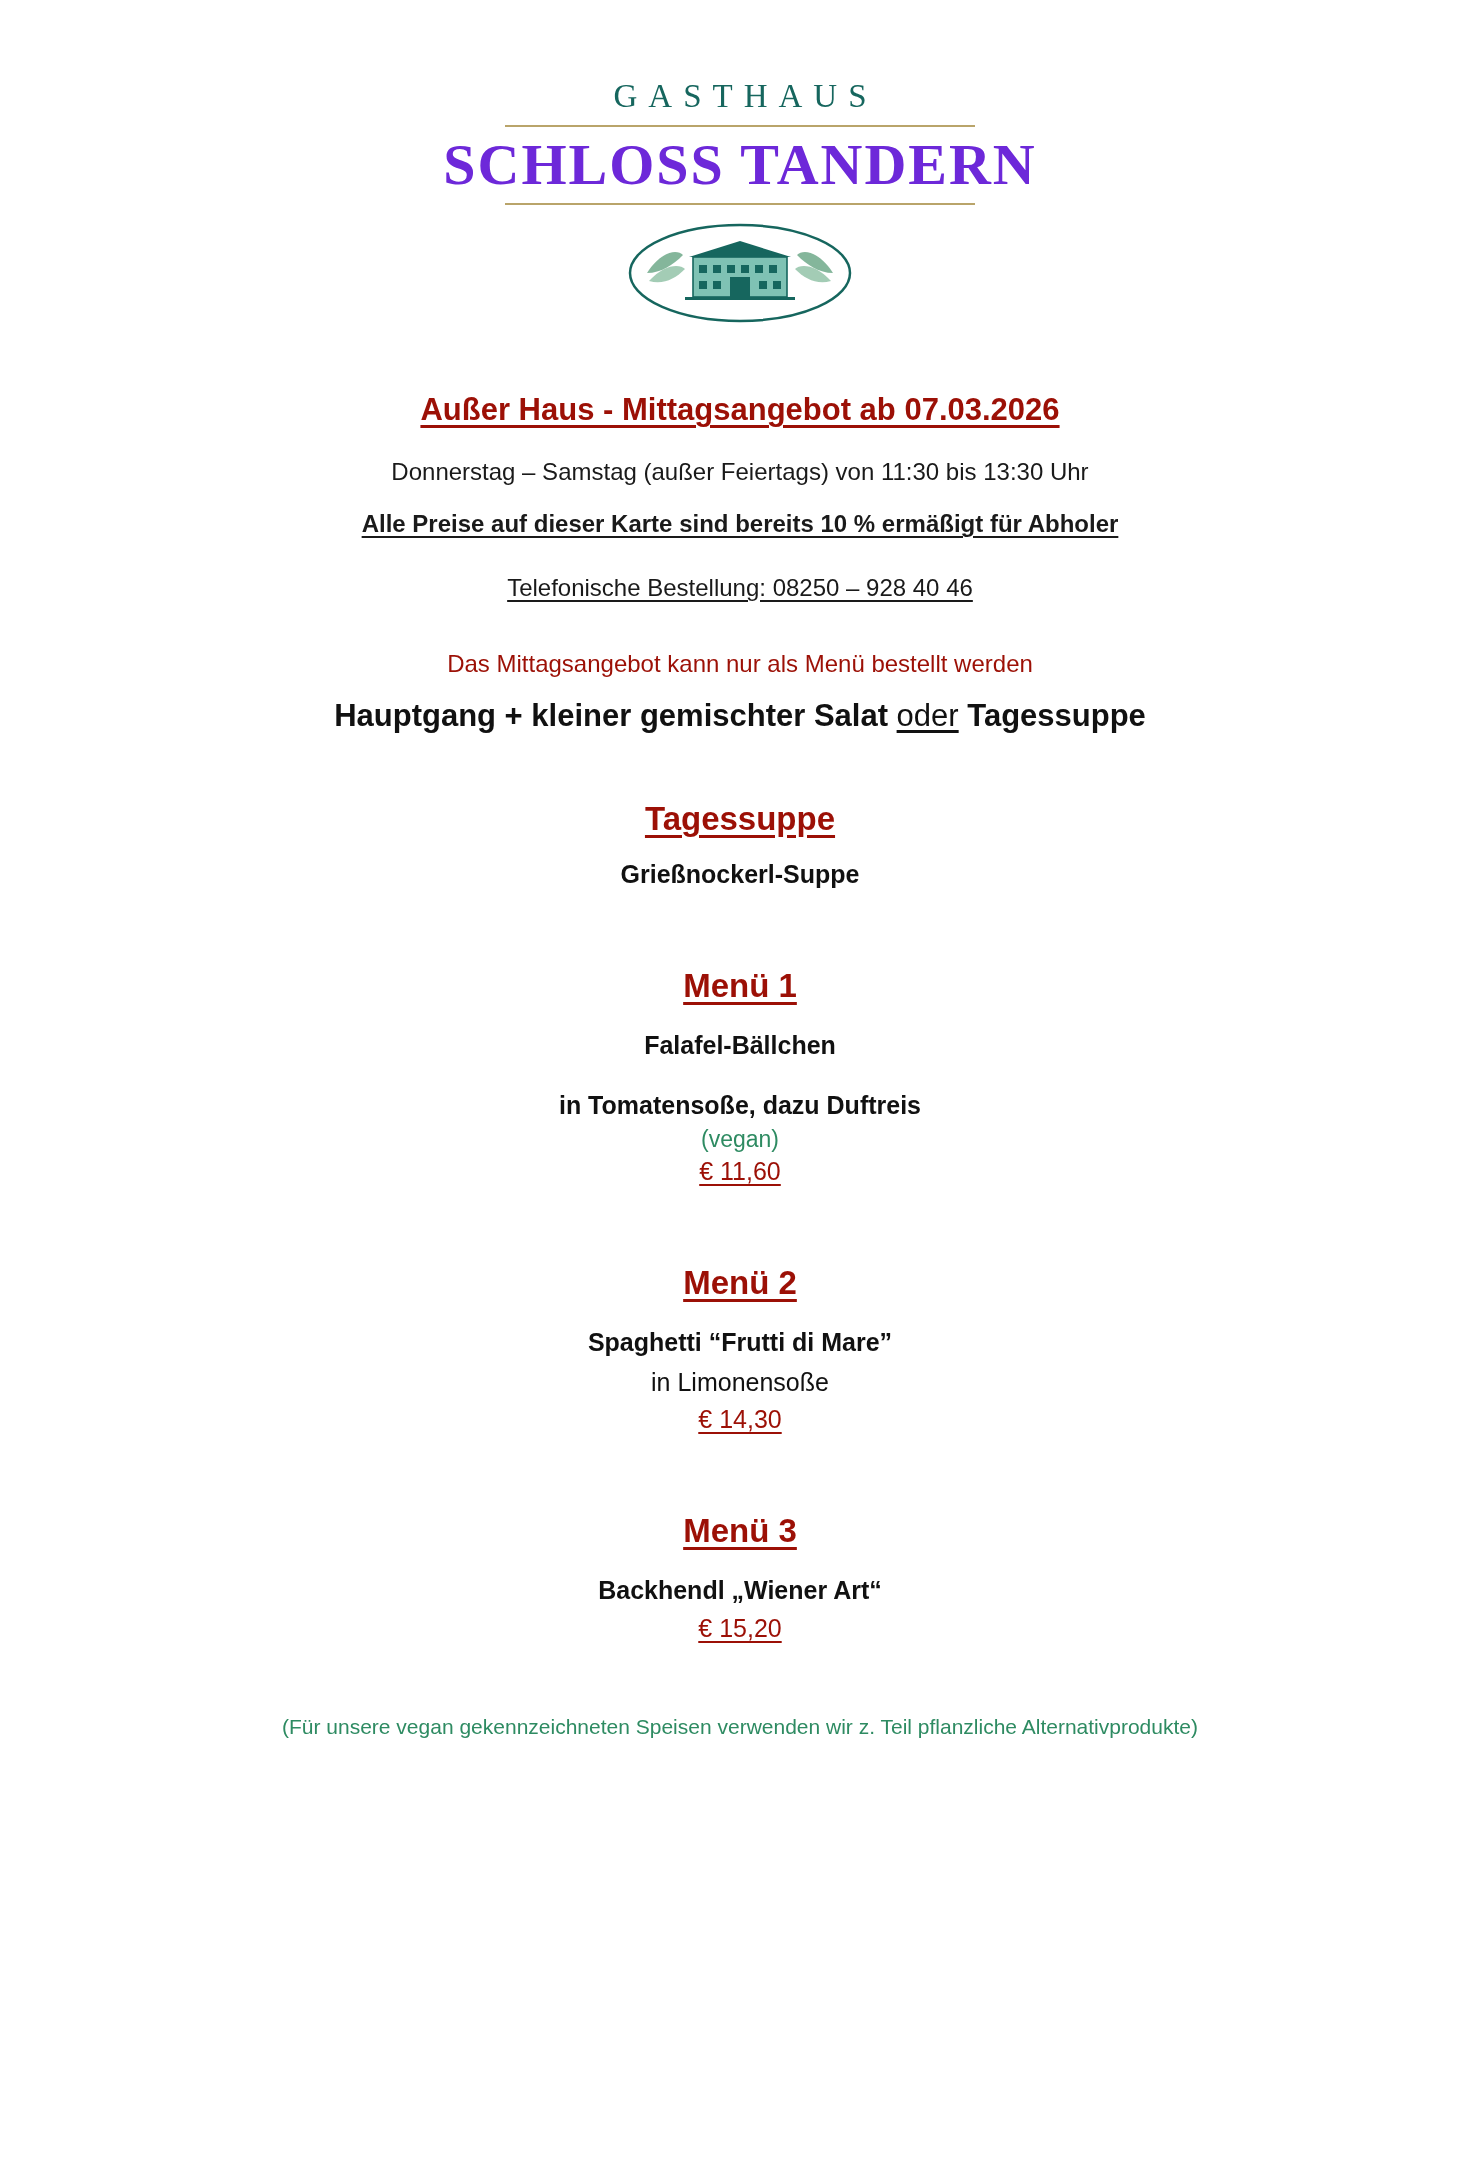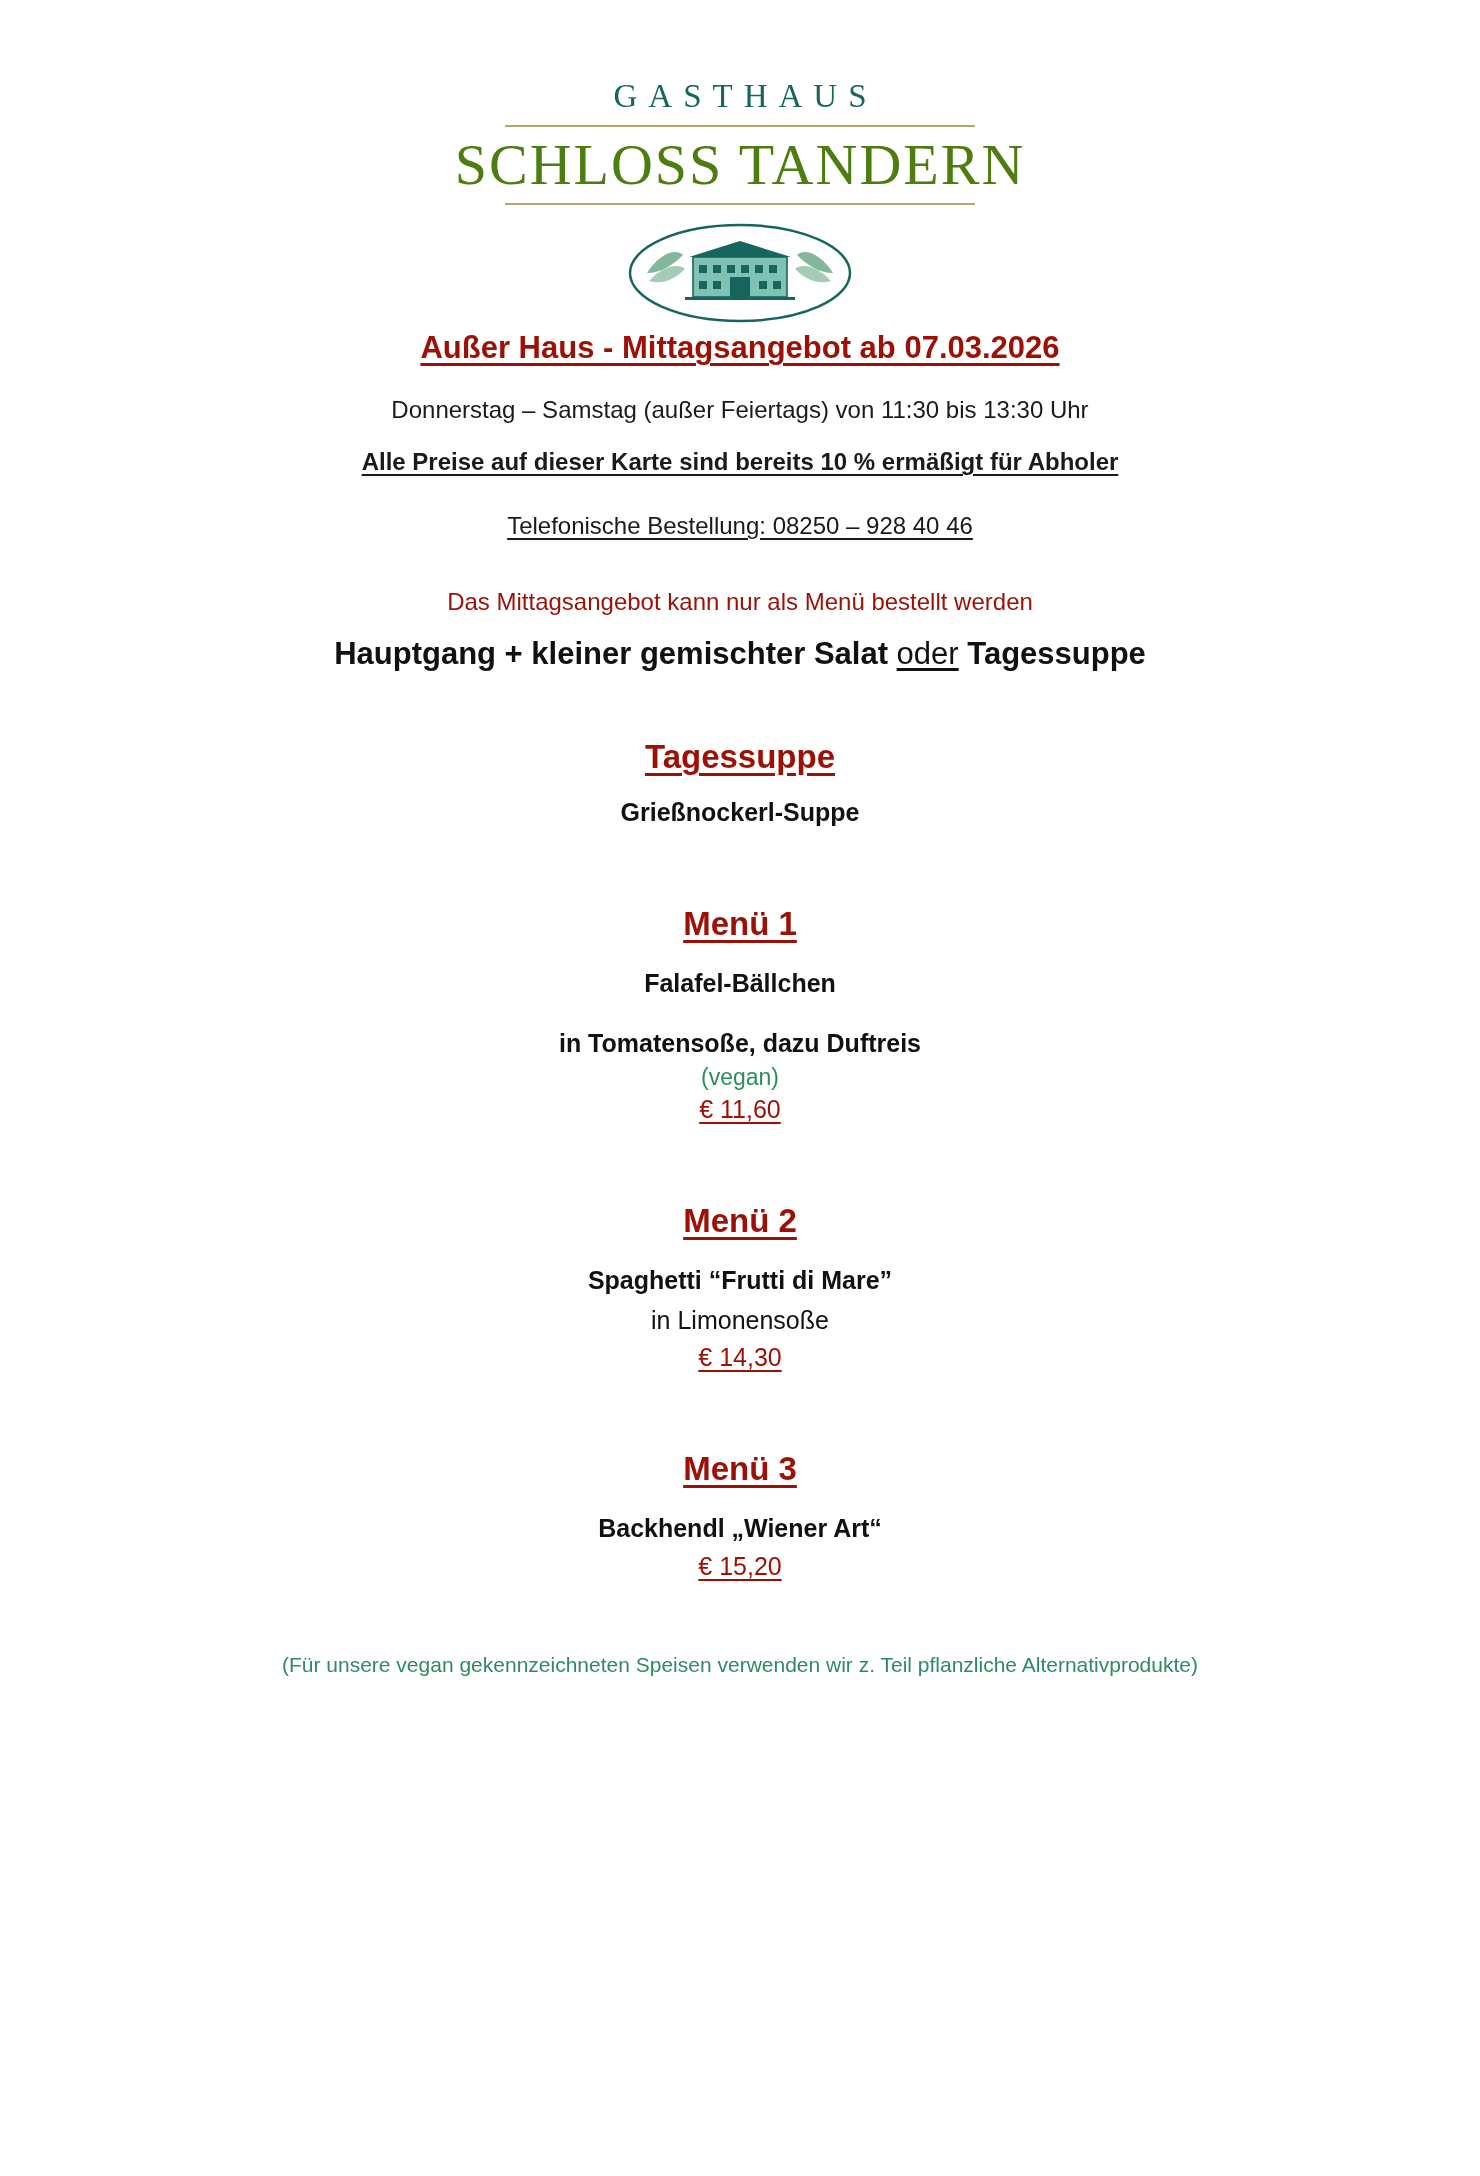--- a/index.html
+++ b/index.html
@@ -46,30 +46,31 @@
     background: #b9a46a;
     margin: 10px 0 4px 0;
   }
   .rule.lower {
     margin: 4px 0 0 0;
   }
   .logo-name {
     font-family: "Liberation Serif", serif;
     font-size: 58px;
     letter-spacing: 2px;
-    color: #4d7c0f;
-    font-weight: 400;
+    color: #6d28d9;
+    font-weight: 700;
     line-height: 1.18;
   }
   .crest {
     margin-top: 16px;
   }
 
   
   .headline {
+    margin-top: 62px;
     font-size: 31px;
     font-weight: bold;
     color: #9c1006;
     text-decoration: underline;
     text-underline-offset: 5px;
     text-align: center;
   }
   .sub-line {
     margin-top: 30px;
     font-size: 24px;

